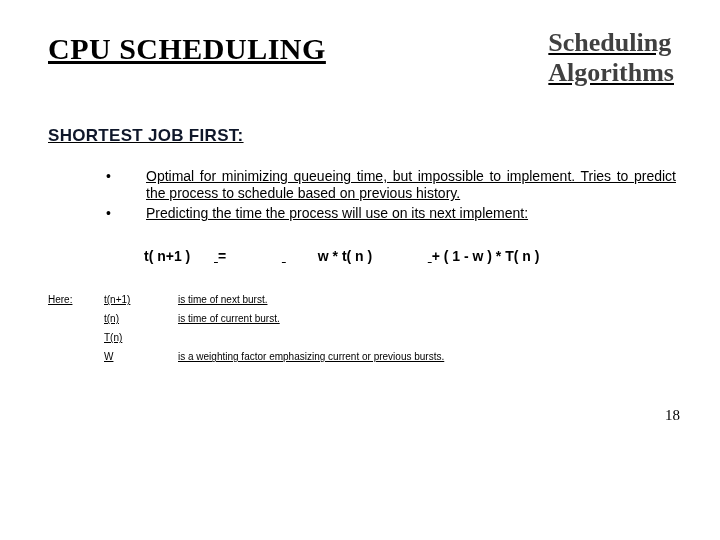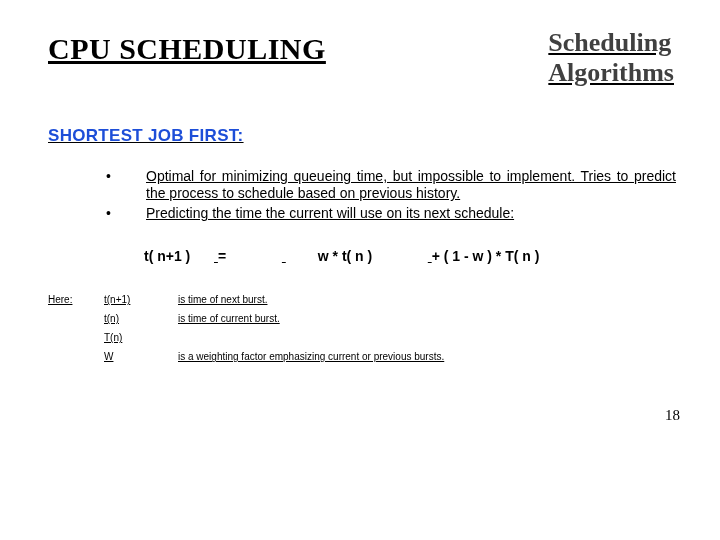--- a/index.html
+++ b/index.html
@@ -35,21 +35,21 @@
   .title-sub {
     font-family: "Times New Roman", Times, serif;
     font-weight: bold;
     font-size: 26px;
     color: #404040;
     line-height: 1.15;
     text-align: left;
     margin-right: 10px;
   }
   .section-heading {
-    color: #1d4ed8;
+    color: #0f172a;
     font-weight: bold;
     font-size: 17px;
     margin-top: 38px;
     margin-bottom: 22px;
     letter-spacing: 0.3px;
   }
   ul.bullets {
     list-style: none;
     padding: 0 0 0 58px;
     margin: 0 8px 0 0;
@@ -107,21 +107,21 @@
     <div class="title-sub">
       <span>Scheduling</span><br>
       <span>Algorithms</span>
     </div>
   </div>
 
   <div class="section-heading">SHORTEST JOB FIRST:</div>
 
   <ul class="bullets">
     <li>Optimal for minimizing queueing time, but impossible to implement. Tries to predict the process to schedule based on previous history.</li>
-    <li>Predicting the time the current will use on its next schedule:</li>
+    <li>Predicting the time the process will use on its next implement:</li>
   </ul>
 
   <div class="formula">
     <span class="f-lhs">t( n+1 )</span>
     <span class="f-eq">=</span>
     <span class="f-term1">w * t( n )</span>
     <span class="f-term2">+  ( 1 - w )  * T( n )</span>
   </div>
 
   <div class="defs">

